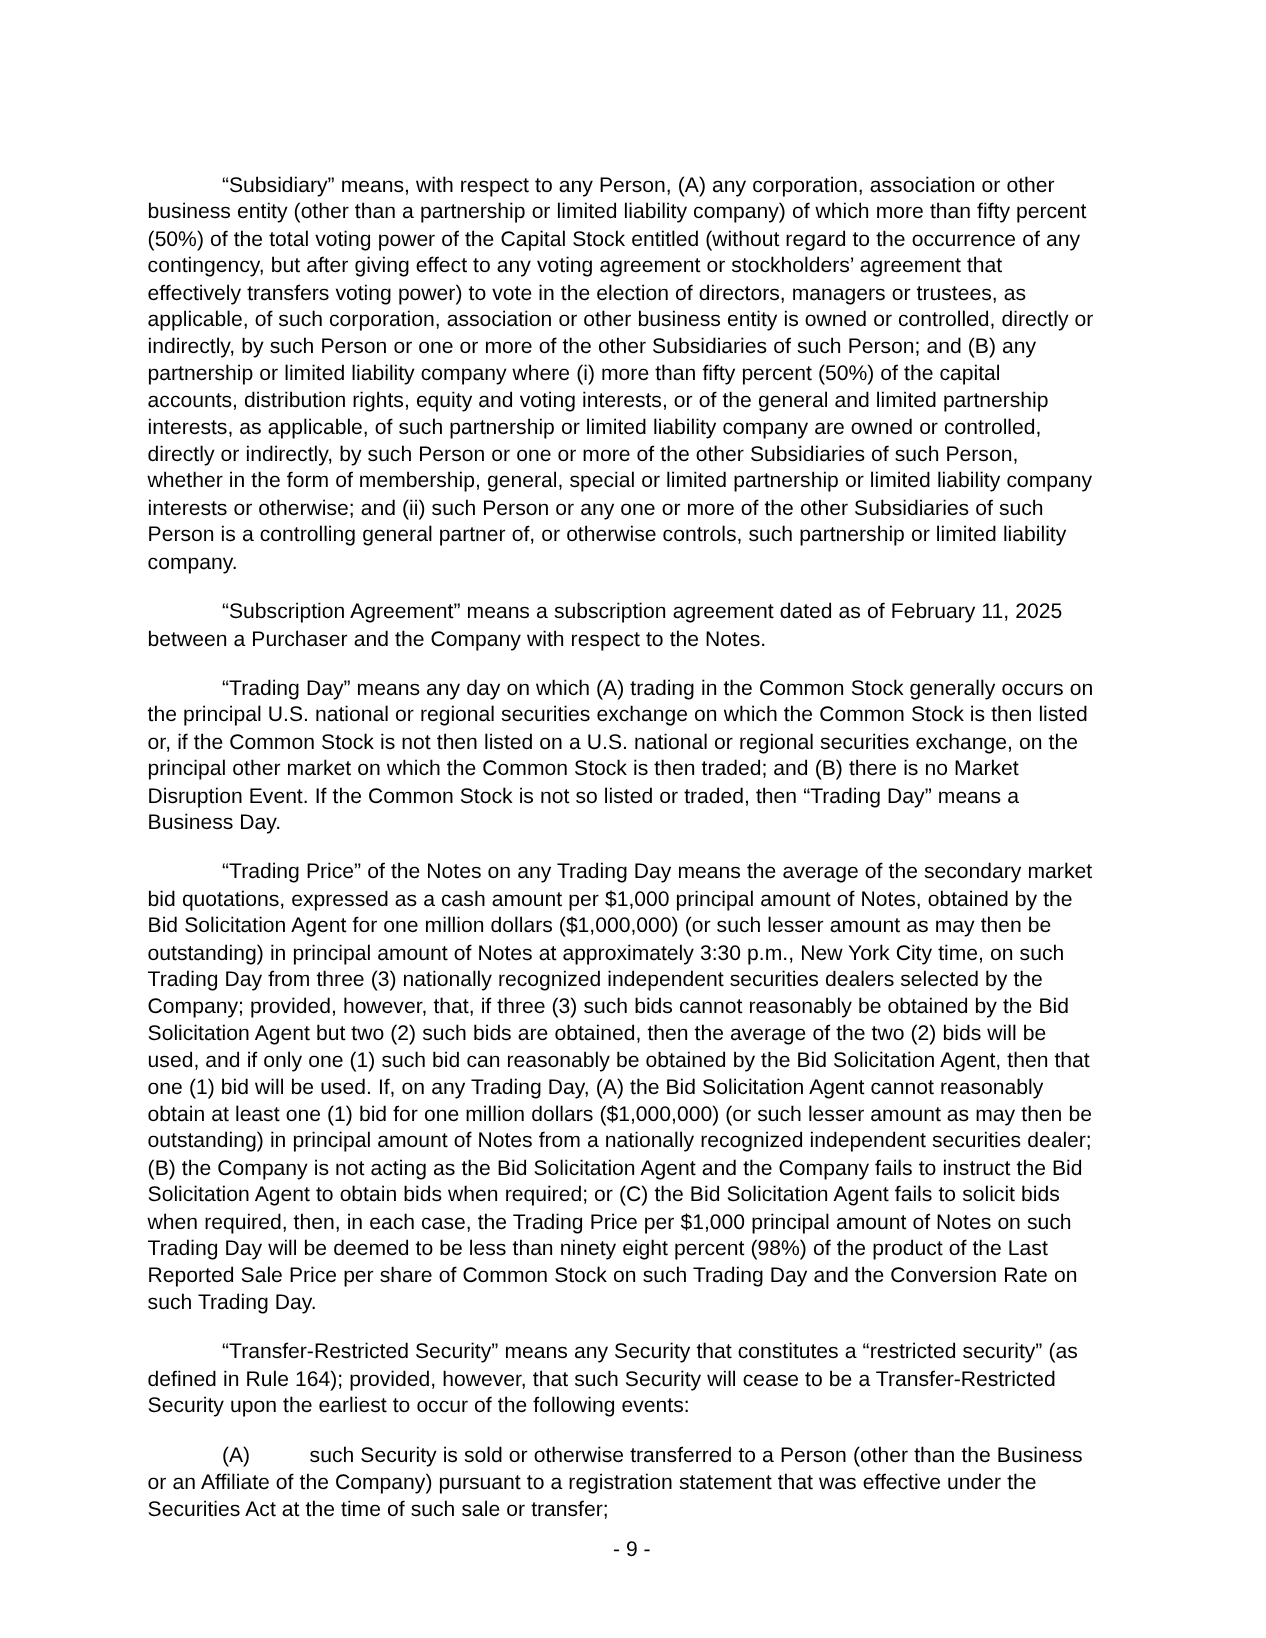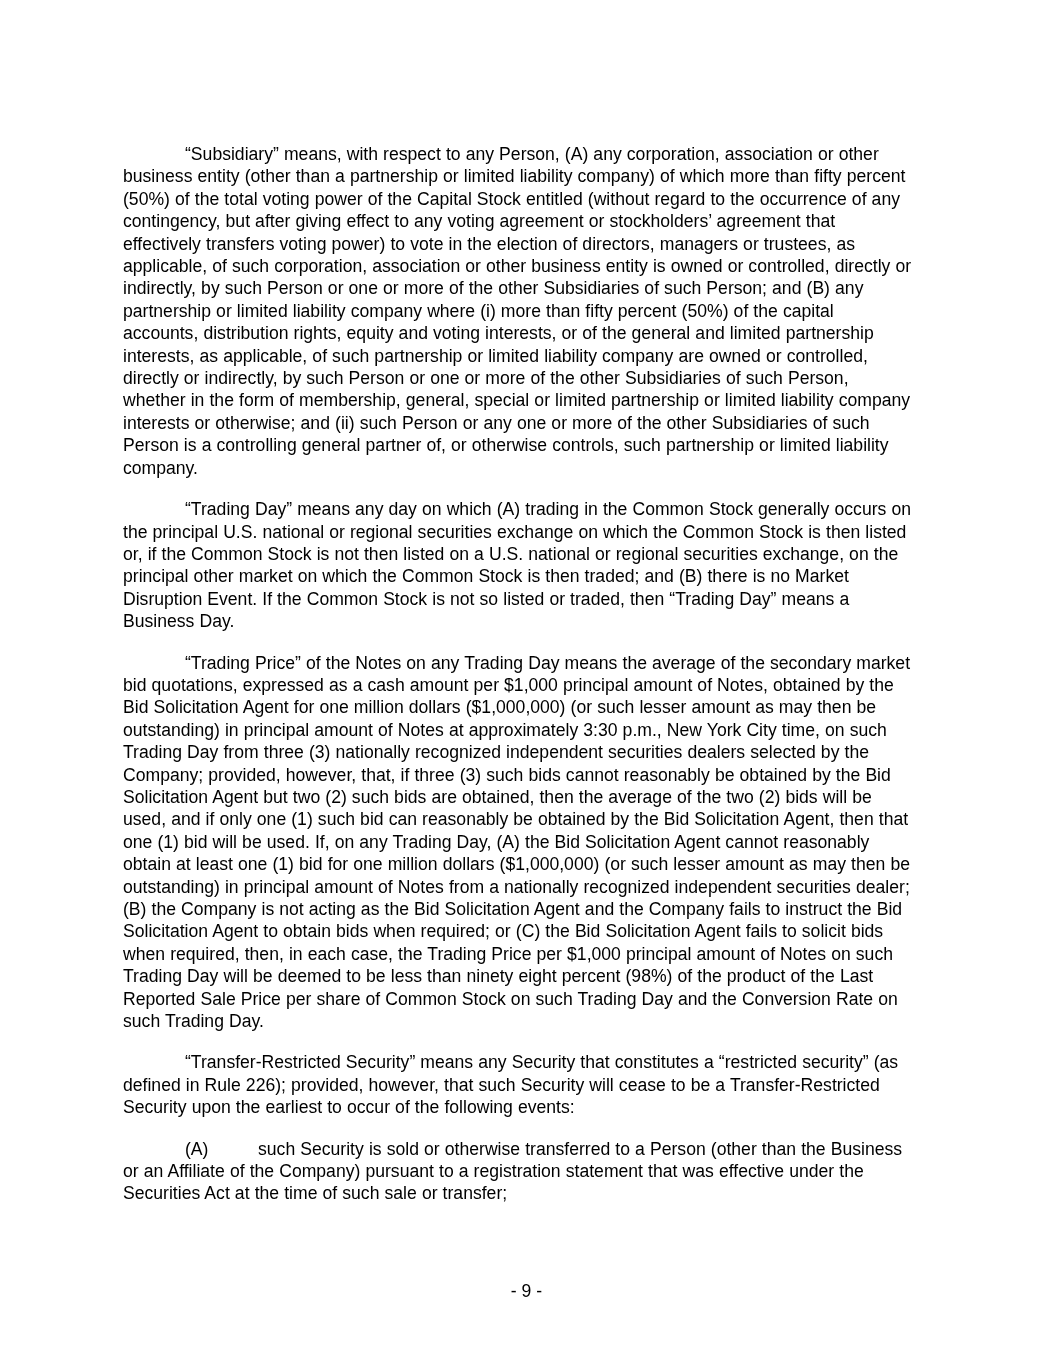--- a/index.html
+++ b/index.html
@@ -47,19 +47,20 @@
     font-size: 17.6px;
     line-height: 22.4px;
   }
 </style>
 </head>
 <body>
 
 <div class="page">
   <div class="content">
     <p class="para">“Subsidiary” means, with respect to any Person, (A) any corporation, association or other business entity (other than a partnership or limited liability company) of which more than fifty percent (50%) of the total voting power of the Capital Stock entitled (without regard to the occurrence of any contingency, but after giving effect to any voting agreement or stockholders’ agreement that effectively transfers voting power) to vote in the election of directors, managers or trustees, as applicable, of such corporation, association or other business entity is owned or controlled, directly or indirectly, by such Person or one or more of the other Subsidiaries of such Person; and (B) any partnership or limited liability company where (i) more than fifty percent (50%) of the capital accounts, distribution rights, equity and voting interests, or of the general and limited partnership interests, as applicable, of such partnership or limited liability company are owned or controlled, directly or indirectly, by such Person or one or more of the other Subsidiaries of such Person, whether in the form of membership, general, special or limited partnership or limited liability company interests or otherwise; and (ii) such Person or any one or more of the other Subsidiaries of such Person is a controlling general partner of, or otherwise controls, such partnership or limited liability company.</p>
+    <p class="para">“Subscription Agreement” means a subscription agreement dated as of February 11, 2025 between a Purchaser and the Company with respect to the Notes.</p>
     <p class="para">“Trading Day” means any day on which (A) trading in the Common Stock generally occurs on the principal U.S. national or regional securities exchange on which the Common Stock is then listed or, if the Common Stock is not then listed on a U.S. national or regional securities exchange, on the principal other market on which the Common Stock is then traded; and (B) there is no Market Disruption Event. If the Common Stock is not so listed or traded, then “Trading Day” means a Business Day.</p>
     <p class="para">“Trading Price” of the Notes on any Trading Day means the average of the secondary market bid quotations, expressed as a cash amount per $1,000 principal amount of Notes, obtained by the Bid Solicitation Agent for one million dollars ($1,000,000) (or such lesser amount as may then be outstanding) in principal amount of Notes at approximately 3:30 p.m., New York City time, on such Trading Day from three (3) nationally recognized independent securities dealers selected by the Company; provided, however, that, if three (3) such bids cannot reasonably be obtained by the Bid Solicitation Agent but two (2) such bids are obtained, then the average of the two (2) bids will be used, and if only one (1) such bid can reasonably be obtained by the Bid Solicitation Agent, then that one (1) bid will be used. If, on any Trading Day, (A) the Bid Solicitation Agent cannot reasonably obtain at least one (1) bid for one million dollars ($1,000,000) (or such lesser amount as may then be outstanding) in principal amount of Notes from a nationally recognized independent securities dealer; (B) the Company is not acting as the Bid Solicitation Agent and the Company fails to instruct the Bid Solicitation Agent to obtain bids when required; or (C) the Bid Solicitation Agent fails to solicit bids when required, then, in each case, the Trading Price per $1,000 principal amount of Notes on such Trading Day will be deemed to be less than ninety eight percent (98%) of the product of the Last Reported Sale Price per share of Common Stock on such Trading Day and the Conversion Rate on such Trading Day.</p>
-    <p class="para">“Transfer-Restricted Security” means any Security that constitutes a “restricted security” (as defined in Rule 226); provided, however, that such Security will cease to be a Transfer-Restricted Security upon the earliest to occur of the following events:</p>
+    <p class="para">“Transfer-Restricted Security” means any Security that constitutes a “restricted security” (as defined in Rule 164); provided, however, that such Security will cease to be a Transfer-Restricted Security upon the earliest to occur of the following events:</p>
     <p class="para"><span class="enum">(A)</span><span>such Security is sold or otherwise transferred to a Person (other than the Business or an Affiliate of the Company) pursuant to a registration statement that was effective under the Securities Act at the time of such sale or transfer;</span></p>
   </div>
   <div class="footer">- 9 -</div>
 </div>
 
 </body></html>

